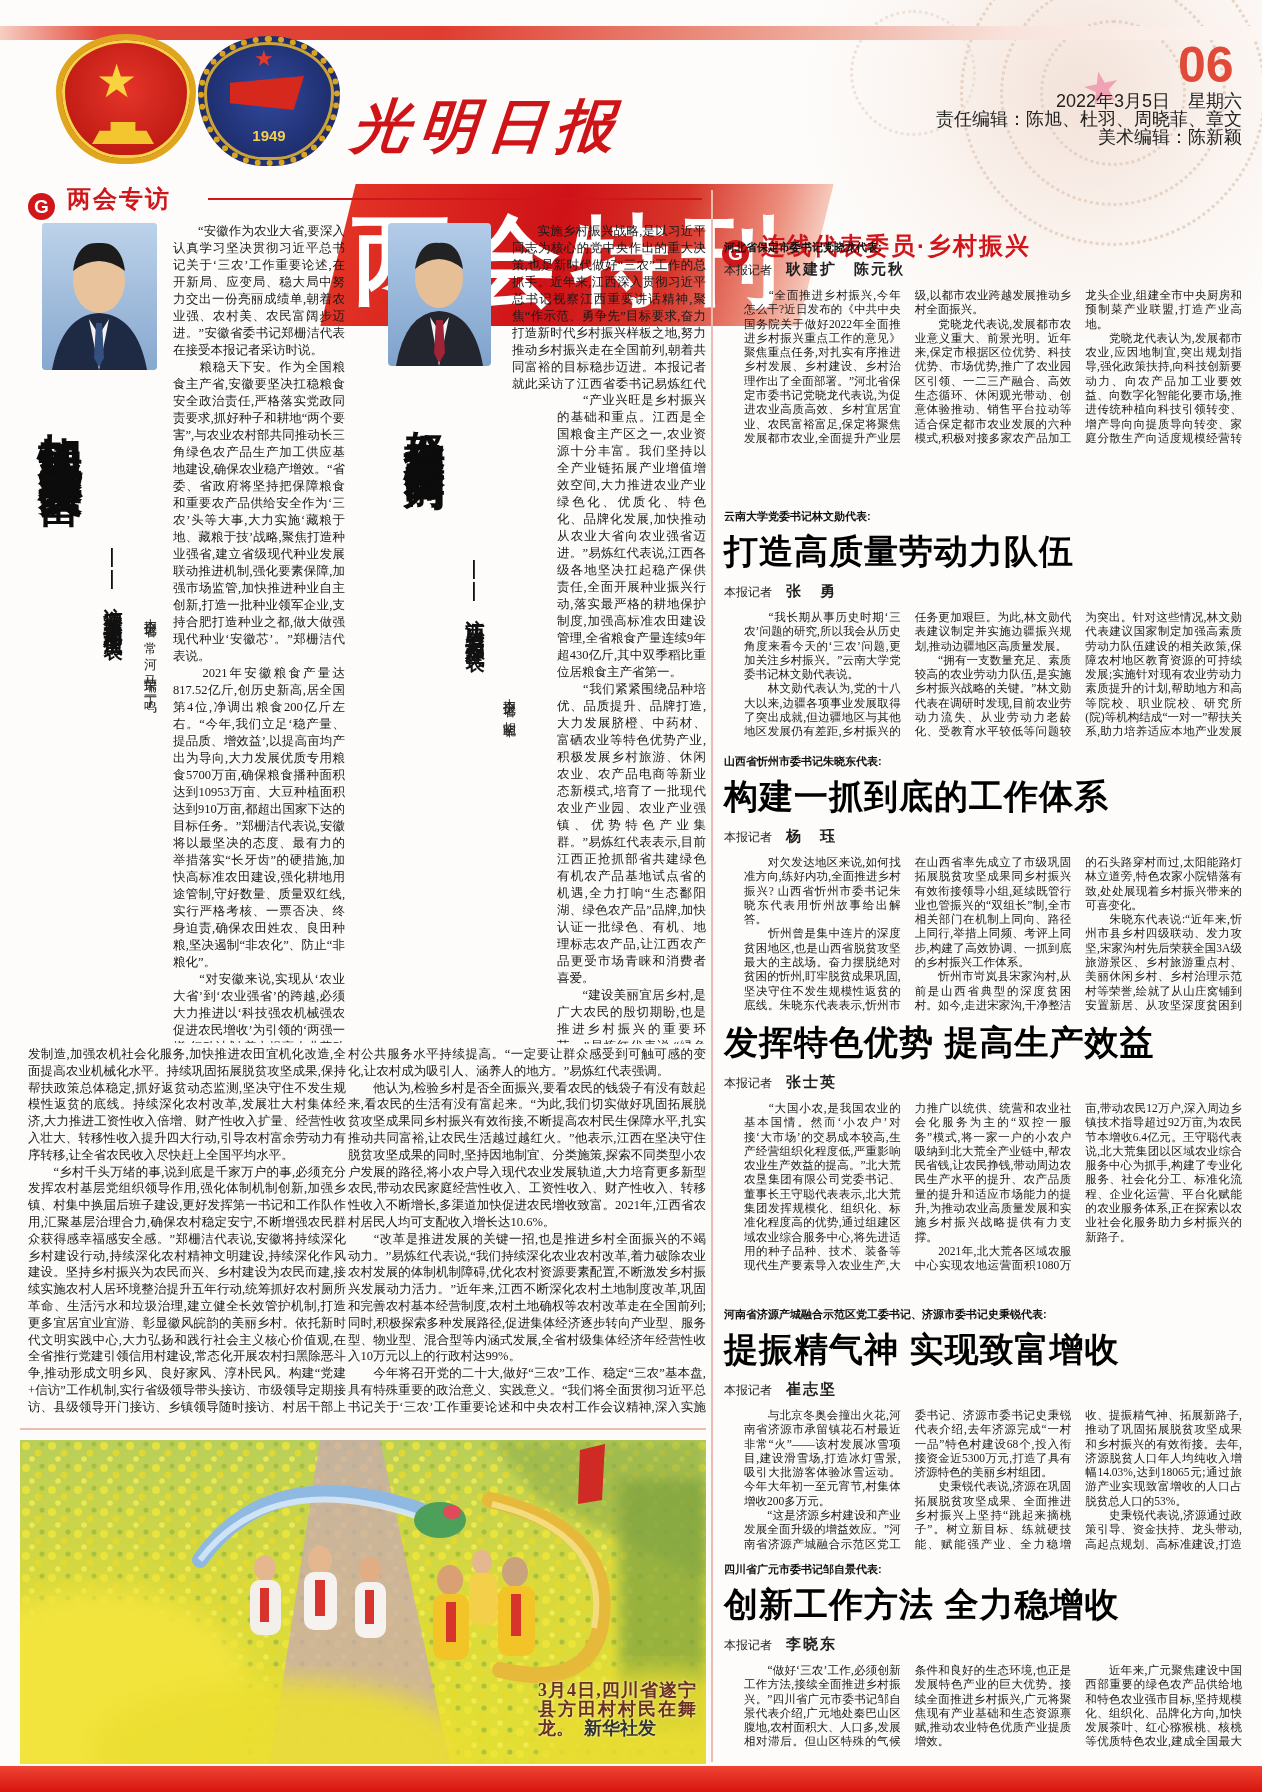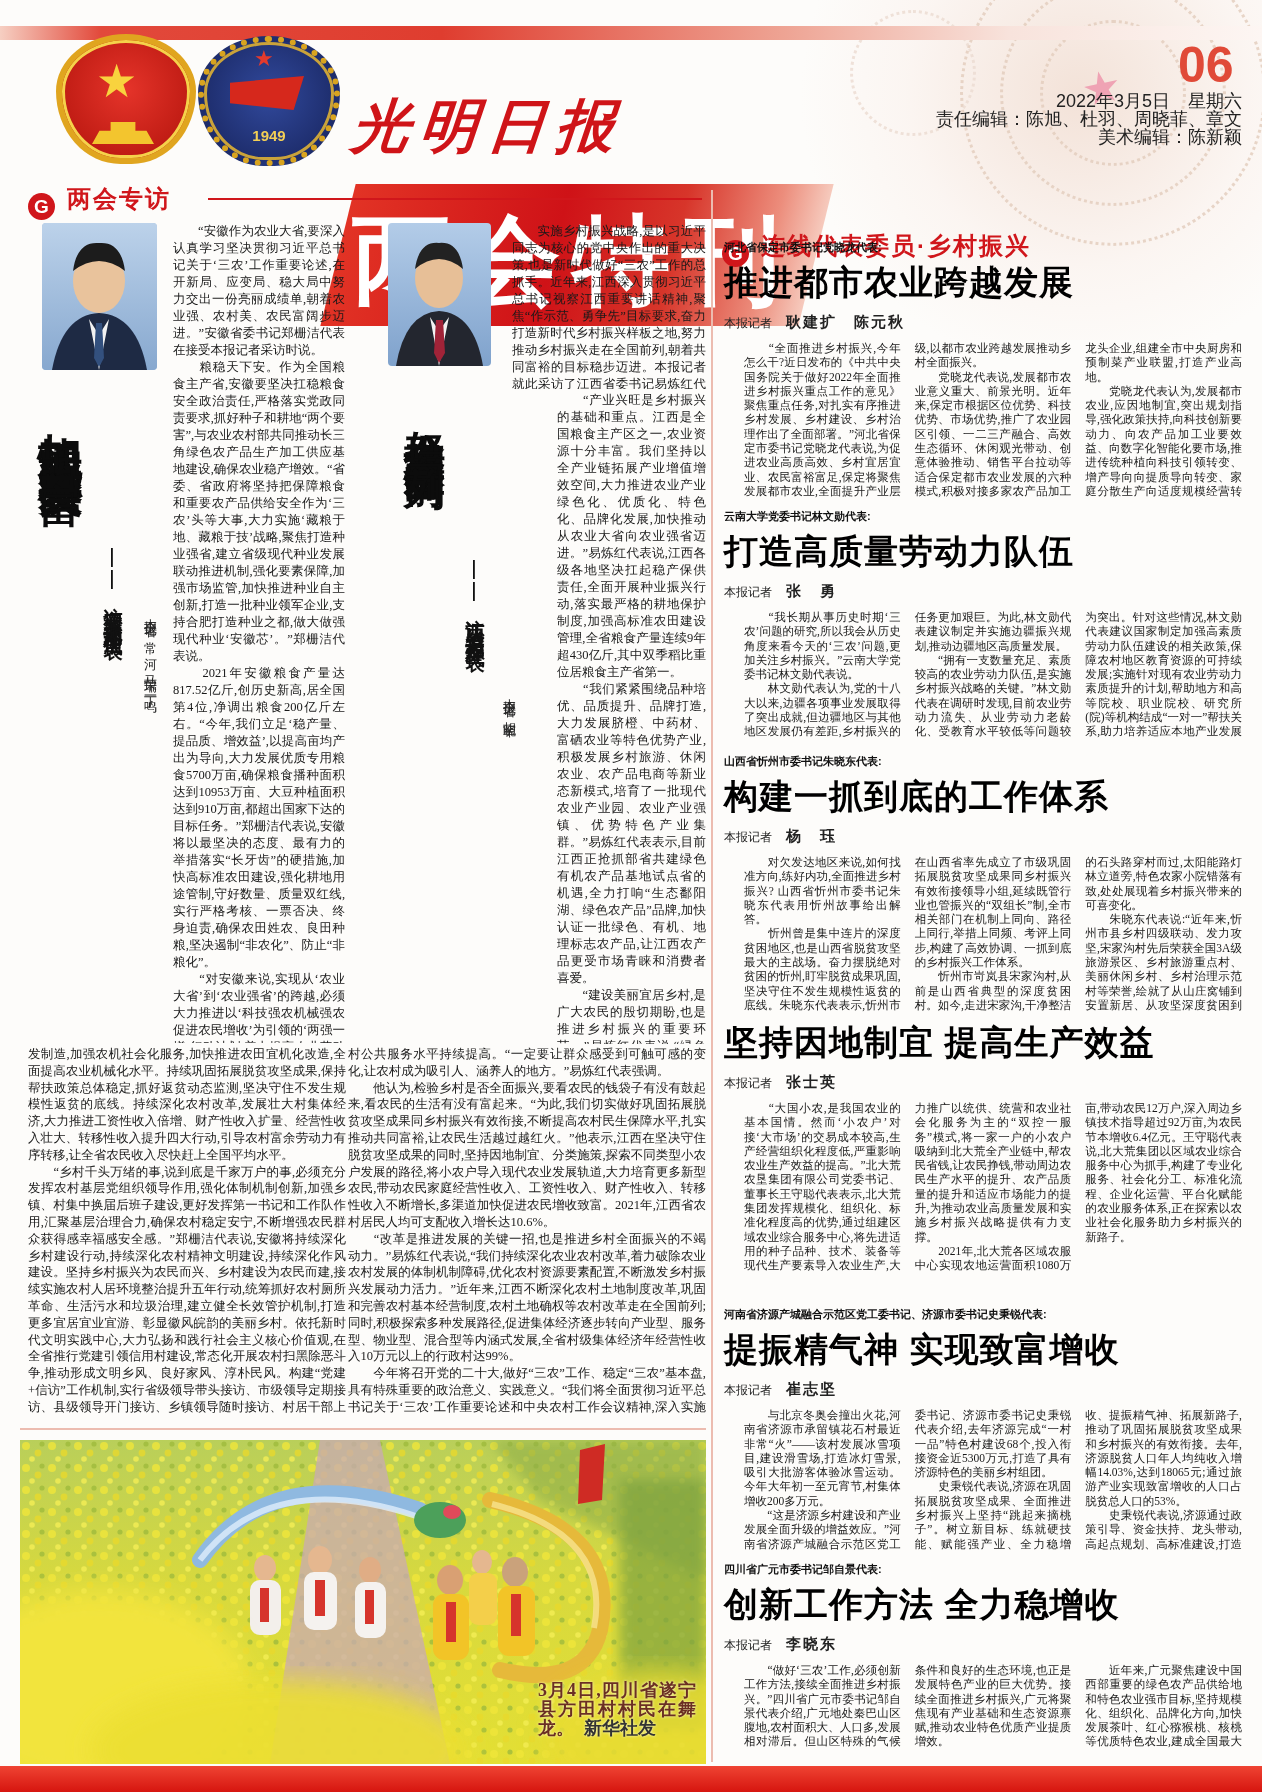--- a/index.html
+++ b/index.html
@@ -250,21 +250,20 @@
     </g>
     <ellipse cx="80" cy="250" rx="150" ry="100" fill="#f2e43c" filter="url(#soft2)"></ellipse>
     <ellipse cx="260" cy="310" rx="190" ry="70" fill="#ecdf33" filter="url(#soft2)" opacity="0.9"></ellipse>
     <ellipse cx="640" cy="300" rx="120" ry="70" fill="#e9dc30" filter="url(#soft2)" opacity="0.85"></ellipse>
   </svg>
   <div class="caption"><span>3月4日,四川省遂宁县方田村村民在舞龙。</span><span class="credit">新华社发</span></div>
 </div>
 
 <div class="abs ra" id="ra1">
   <div class="ra-kicker">河北省保定市委书记党晓龙代表:</div>
-  <div class="ra-title">推进都市农业跨越发展</div>
   <div class="ra-byline"><span>本报记者</span><span class="names">耿建扩　陈元秋</span></div>
   <div class="ra-body">　　“全面推进乡村振兴,今年怎么干?近日发布的《中共中央 国务院关于做好2022年全面推进乡村振兴重点工作的意见》聚焦重点任务,对扎实有序推进乡村发展、乡村建设、乡村治理作出了全面部署。”河北省保定市委书记党晓龙代表说,为促进农业高质高效、乡村宜居宜业、农民富裕富足,保定将聚焦发展都市农业,全面提升产业层级,以都市农业跨越发展推动乡村全面振兴。
 　　党晓龙代表说,发展都市农业意义重大、前景光明。近年来,保定市根据区位优势、科技优势、市场优势,推广了农业园区引领、一二三产融合、高效生态循环、休闲观光带动、创意体验推动、销售平台拉动等适合保定都市农业发展的六种模式,积极对接多家农产品加工龙头企业,组建全市中央厨房和预制菜产业联盟,打造产业高地。
 　　党晓龙代表认为,发展都市农业,应因地制宜,突出规划指导,强化政策扶持,向科技创新要动力、向农产品加工业要效益、向数字化智能化要市场,推进传统种植向科技引领转变、增产导向向提质导向转变、家庭分散生产向适度规模经营转变、一产独秀向一二三产融合转变、传统农业向智慧农业转变,走出一条科技引领、质量优先、共同富裕的现代化农业发展道路。</div>
 </div>
 
 <div class="abs ra" id="ra2">
   <div class="ra-kicker">云南大学党委书记林文勋代表:</div>
   <div class="ra-title">打造高质量劳动力队伍</div>
   <div class="ra-byline"><span>本报记者</span><span class="names">张　勇</span></div>
@@ -277,21 +276,21 @@
   <div class="ra-kicker">山西省忻州市委书记朱晓东代表:</div>
   <div class="ra-title">构建一抓到底的工作体系</div>
   <div class="ra-byline"><span>本报记者</span><span class="names">杨　珏</span></div>
   <div class="ra-body">　　对欠发达地区来说,如何找准方向,练好内功,全面推进乡村振兴? 山西省忻州市委书记朱晓东代表用忻州故事给出解答。
 　　忻州曾是集中连片的深度贫困地区,也是山西省脱贫攻坚最大的主战场。奋力摆脱绝对贫困的忻州,盯牢脱贫成果巩固,坚决守住不发生规模性返贫的底线。朱晓东代表表示,忻州市在山西省率先成立了市级巩固拓展脱贫攻坚成果同乡村振兴有效衔接领导小组,延续既管行业也管振兴的“双组长”制,全市相关部门在机制上同向、路径上同行,举措上同频、考评上同步,构建了高效协调、一抓到底的乡村振兴工作体系。
 　　忻州市岢岚县宋家沟村,从前是山西省典型的深度贫困村。如今,走进宋家沟,干净整洁的石头路穿村而过,太阳能路灯林立道旁,特色农家小院错落有致,处处展现着乡村振兴带来的可喜变化。
 　　朱晓东代表说:“近年来,忻州市县乡村四级联动、发力攻坚,宋家沟村先后荣获全国3A级旅游景区、乡村旅游重点村、美丽休闲乡村、乡村治理示范村等荣誉,绘就了从山庄窝铺到安置新居、从攻坚深度贫困到建设美丽乡村的壮丽画卷,成为忻州市巩固脱贫成果、推进乡村振兴的生动缩影。”</div>
 </div>
 
 <div class="abs ra" id="ra4">
-  <div class="ra-title">坚持因地制宜 提高生产效益</div>
+  <div class="ra-title">发挥特色优势 提高生产效益</div>
   <div class="ra-byline"><span>本报记者</span><span class="names">张士英</span></div>
   <div class="ra-body">　　“大国小农,是我国农业的基本国情。然而‘小农户’对接‘大市场’的交易成本较高,生产经营组织化程度低,严重影响农业生产效益的提高。”北大荒农垦集团有限公司党委书记、董事长王守聪代表表示,北大荒集团发挥规模化、组织化、标准化程度高的优势,通过组建区域农业综合服务中心,将先进适用的种子品种、技术、装备等现代生产要素导入农业生产,大力推广以统供、统营和农业社会化服务为主的“双控一服务”模式,将一家一户的小农户吸纳到北大荒全产业链中,帮农民省钱,让农民挣钱,带动周边农民生产水平的提升、农产品质量的提升和适应市场能力的提升,为推动农业高质量发展和实施乡村振兴战略提供有力支撑。
 　　2021年,北大荒各区域农服中心实现农地运营面积1080万亩,带动农民12万户,深入周边乡镇技术指导超过92万亩,为农民节本增收6.4亿元。王守聪代表说,北大荒集团以区域农业综合服务中心为抓手,构建了专业化服务、社会化分工、标准化流程、企业化运营、平台化赋能的农业服务体系,正在探索以农业社会化服务助力乡村振兴的新路子。</div>
 </div>
 
 <div class="abs ra" id="ra5">
   <div class="ra-kicker">河南省济源产城融合示范区党工委书记、济源市委书记史秉锐代表:</div>
   <div class="ra-title">提振精气神 实现致富增收</div>
   <div class="ra-byline"><span>本报记者</span><span class="names">崔志坚</span></div>
   <div class="ra-body">　　与北京冬奥会撞出火花,河南省济源市承留镇花石村最近非常“火”——该村发展冰雪项目,建设滑雪场,打造冰灯雪景,吸引大批游客体验冰雪运动。今年大年初一至元宵节,村集体增收200多万元。

